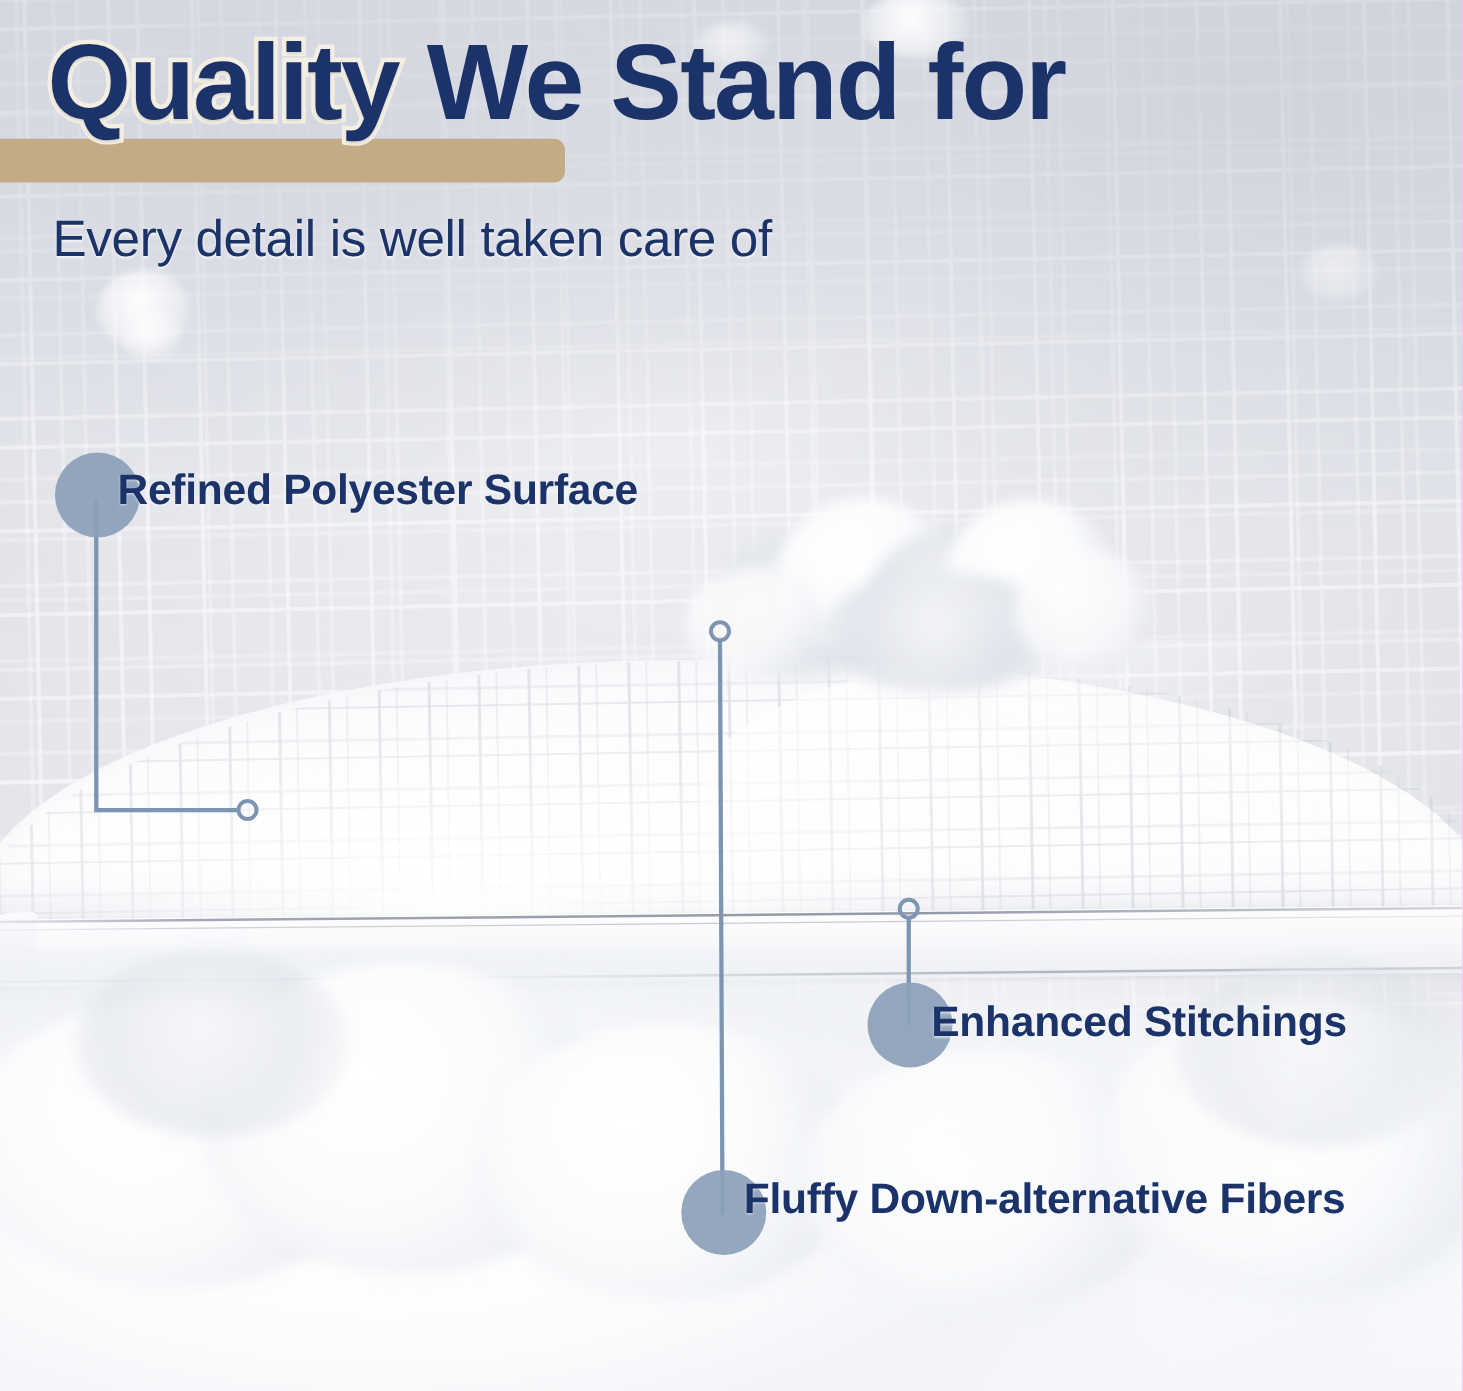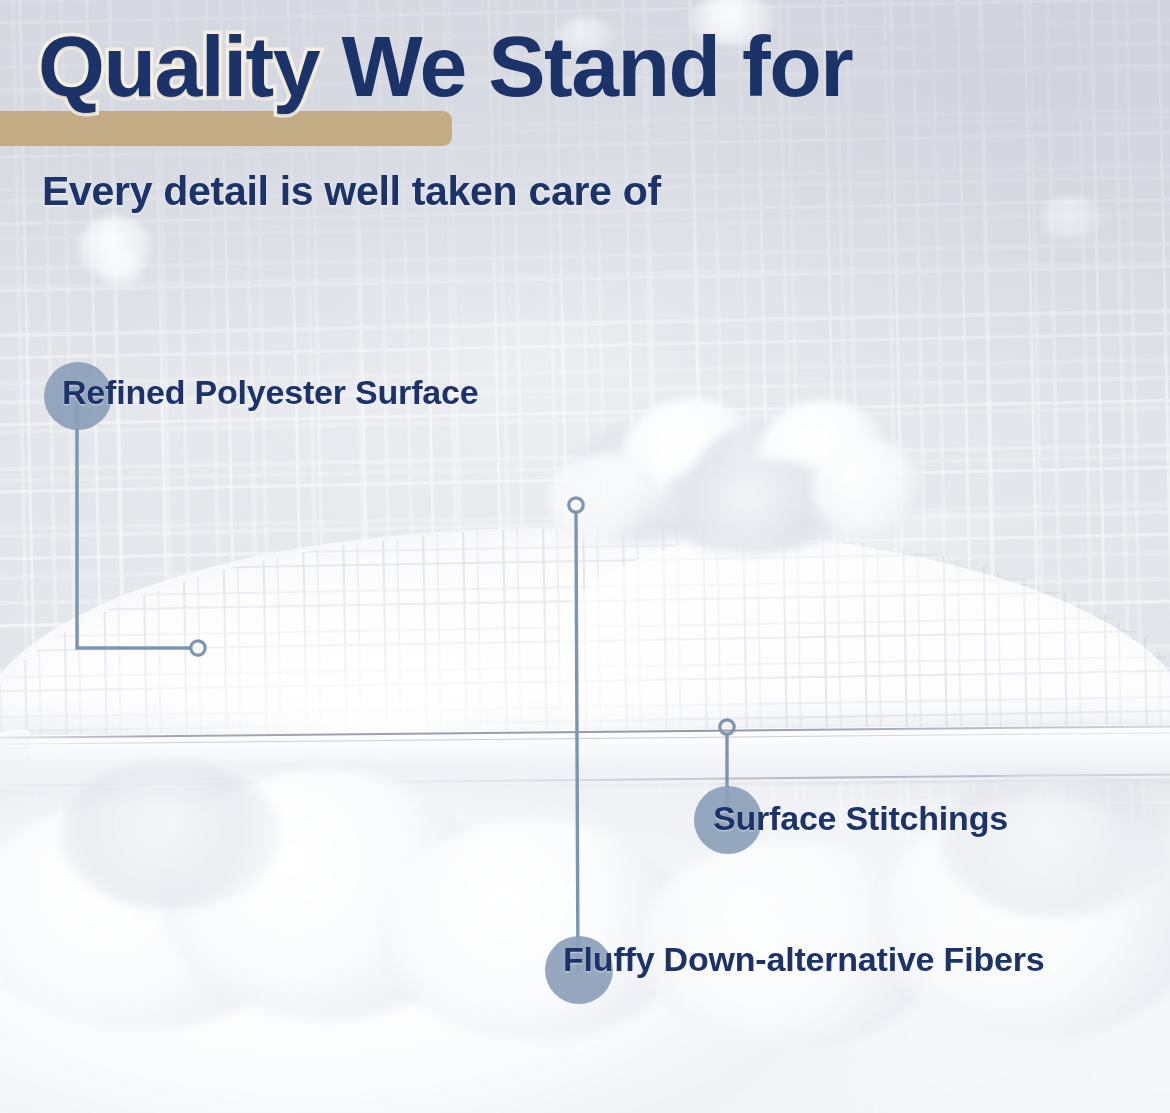--- a/index.html
+++ b/index.html
@@ -97,21 +97,21 @@
     color: #1b3368;
     -webkit-text-stroke: 7px #f4efe2;
     paint-order: stroke fill;
     text-shadow: 0 2px 2px rgba(90,90,110,0.18);
   }
   .subtitle {
     position: absolute;
     left: 42px;
     top: 168px;
     font-size: 41px;
-    font-weight: 700;
+    font-weight: 400;
     color: #1b3368;
     letter-spacing: -0.3px;
     white-space: nowrap;
     text-shadow: 0 1px 2px rgba(255,255,255,0.75);
     text-align: right;
   }
 
   
   .pillow-wrap {
     position: absolute;
@@ -239,20 +239,21 @@
   
   .callout-label {
     position: absolute;
     font-size: 34px;
     font-weight: 600;
     color: #1b3368;
     letter-spacing: -0.2px;
     white-space: nowrap;
     text-shadow: 0 1px 2px rgba(255,255,255,0.6);
     z-index: 6;
+    margin-left: 32px;
   }
   .dot {
     position: absolute;
     border-radius: 50%;
     background: #8ba0b8;
     opacity: 0.92;
     z-index: 5;
   }
   .leader-svg {
     position: absolute;
@@ -327,18 +328,18 @@
     <circle cx="727" cy="727" r="7.2" fill="none" stroke="#7d95b0" stroke-width="3.2"></circle>
 
     <path d="M 576 513 L 578 972" fill="none" stroke="#7d95b0" stroke-width="3.4"></path>
     <circle cx="576" cy="505" r="7.2" fill="none" stroke="#7d95b0" stroke-width="3.2"></circle>
   </svg>
 
   <div class="dot" style="left:44px; top:362px; width:68px; height:68px;"></div>
   <div class="callout-label" style="left:62px; top:373px;">Refined Polyester Surface</div>
 
   <div class="dot" style="left:694px; top:786px; width:68px; height:68px;"></div>
-  <div class="callout-label" style="left:713px; top:799px;">Surface Stitchings</div>
+  <div class="callout-label" style="left:713px; top:799px;">Enhanced Stitchings</div>
 
   <div class="dot" style="left:545px; top:936px; width:68px; height:68px;"></div>
   <div class="callout-label" style="left:563px; top:940px;">Fluffy Down-alternative Fibers</div>
 
 </div>
 
 </body></html>

